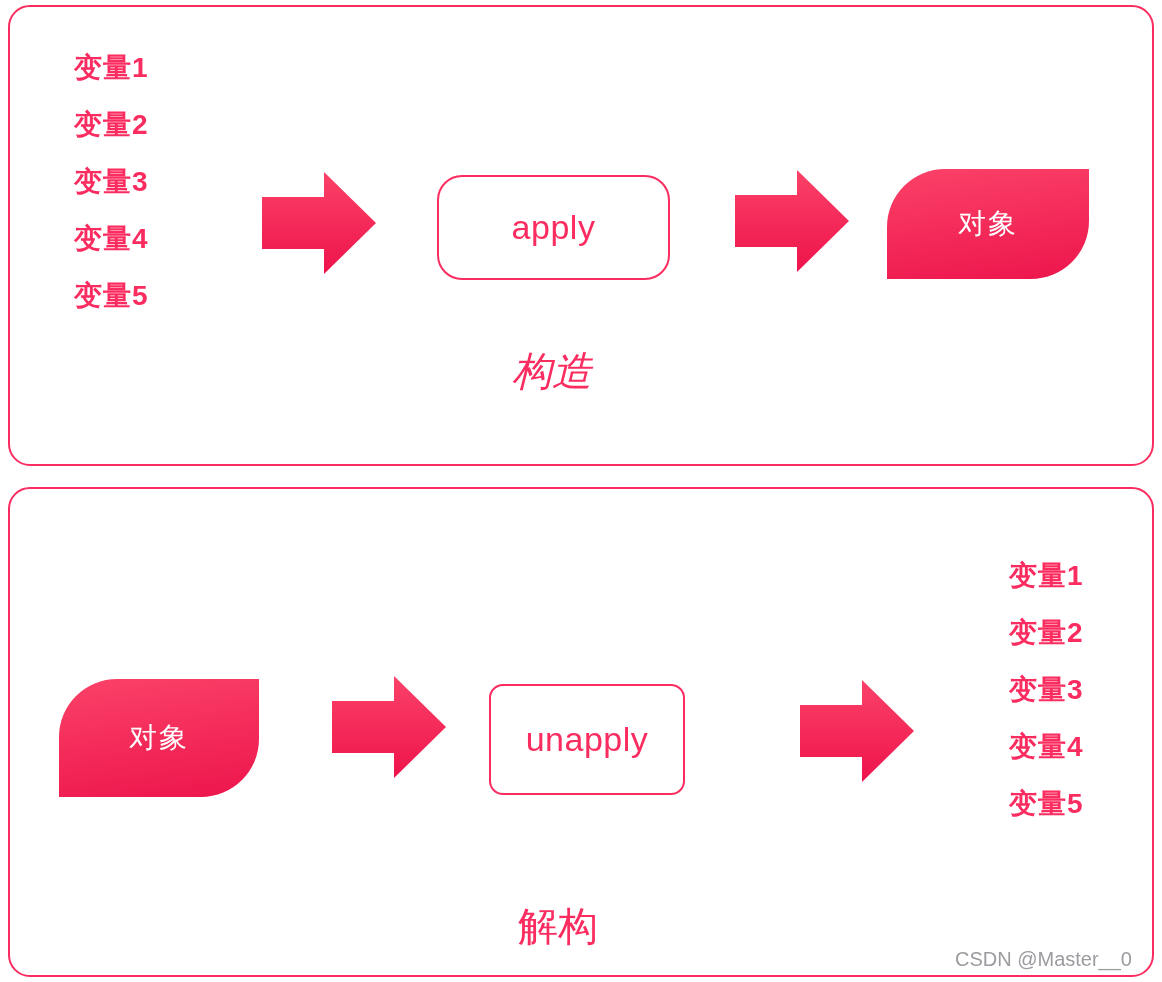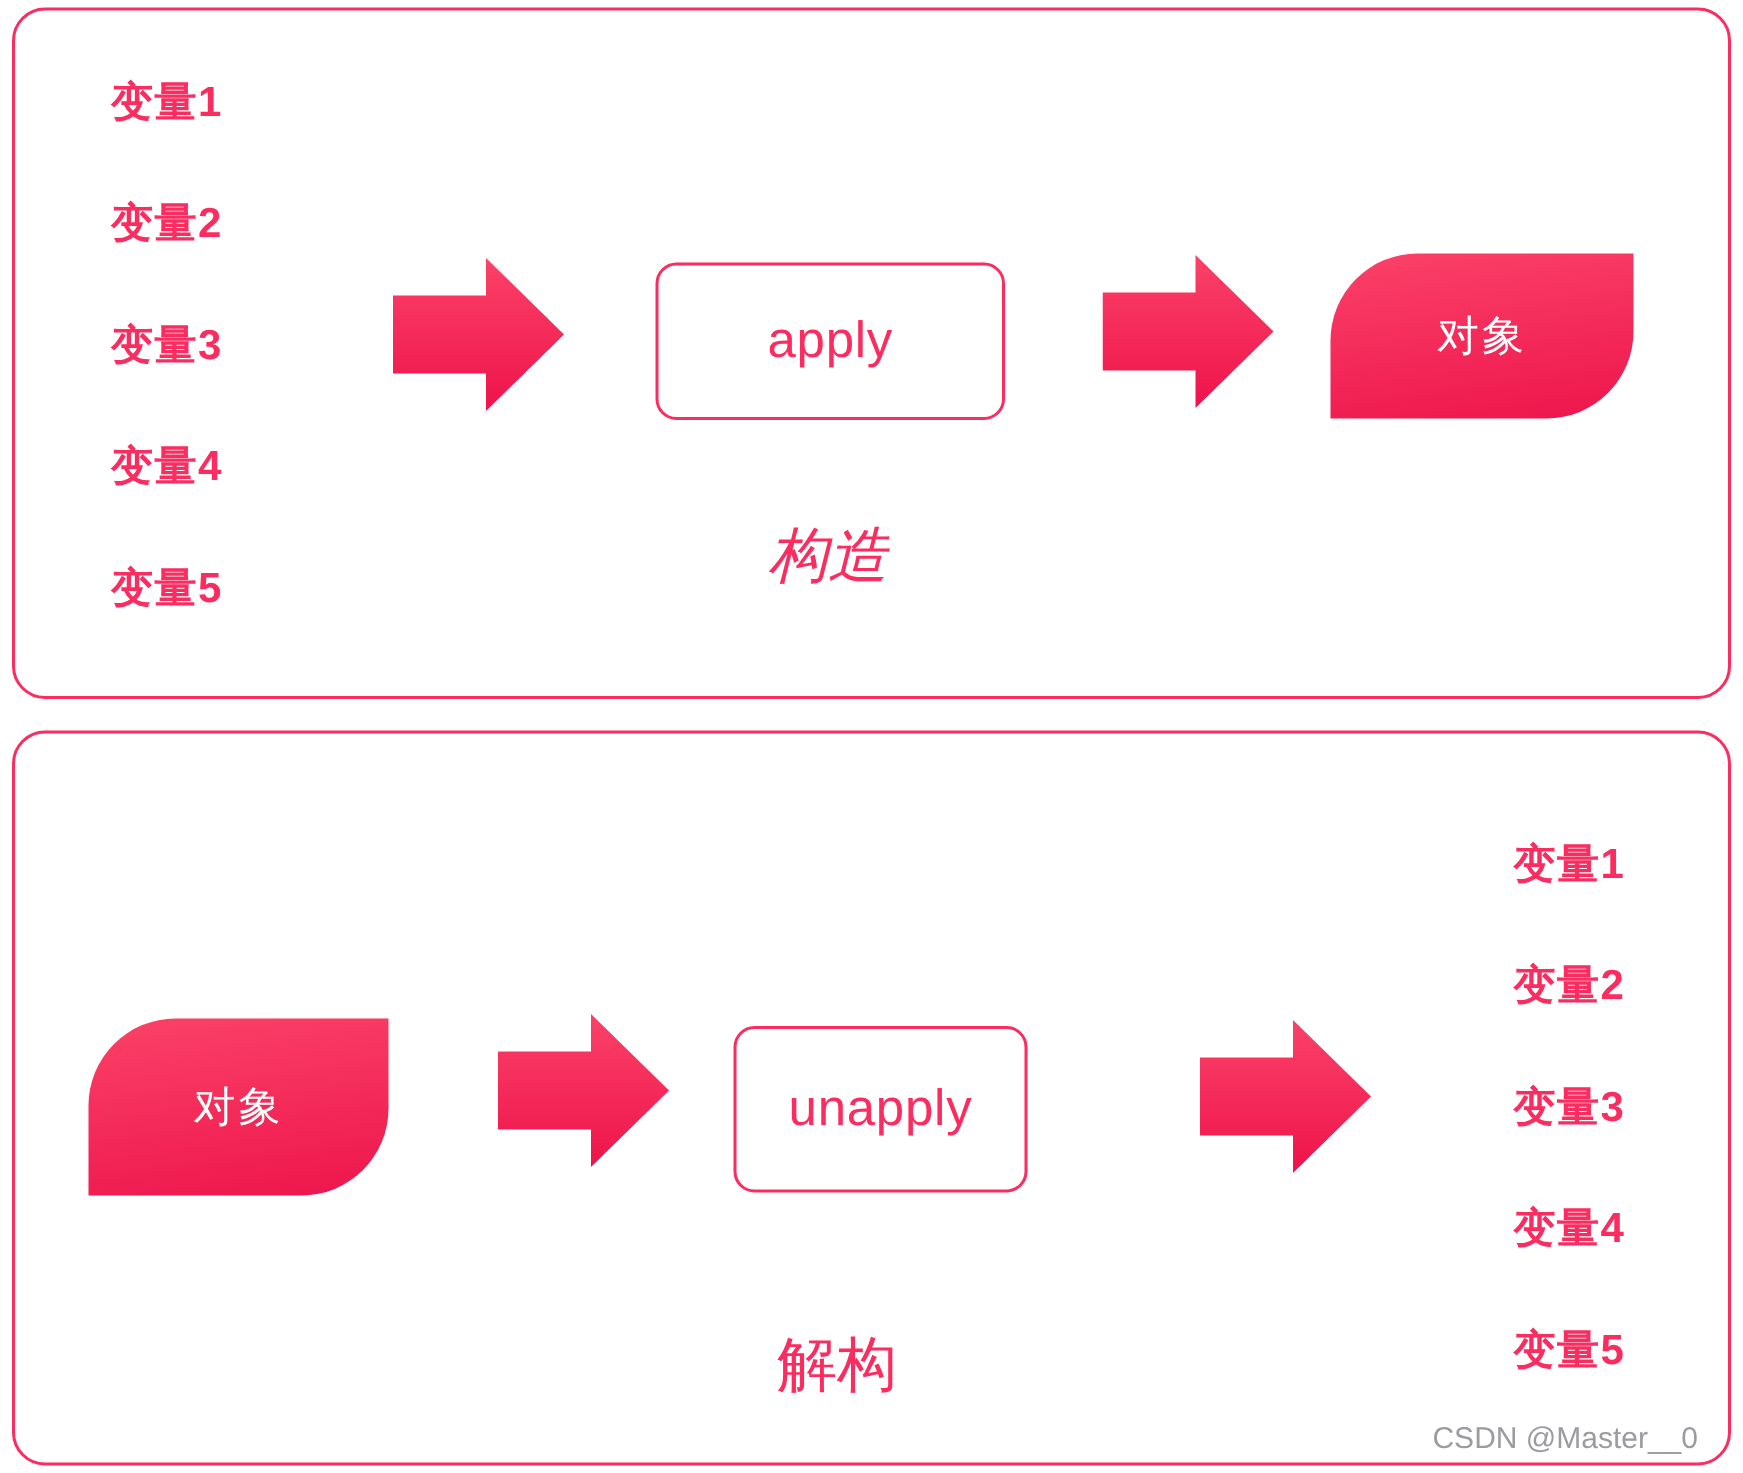--- a/index.html
+++ b/index.html
@@ -20,21 +20,21 @@
     position:absolute;left:8px;width:1146px;
     background:#ffffff;
     border:2.5px solid var(--accent);
     border-radius:22px;
   }
   #panel-top{top:5px;height:461px;}
   #panel-bottom{top:487px;height:490px;}
 
   .var-list{
     position:absolute;
-    display:flex;flex-direction:column;gap:51px;
+    display:flex;flex-direction:column;gap:27px;
   }
   #panel-top .var-list{left:64px;top:46px;}
   #panel-bottom .var-list{left:999px;top:72px;}
   .var{
     font-size:28px;line-height:30px;font-weight:600;
     color:var(--accent);
     letter-spacing:1px;
     white-space:nowrap;
   }
 
@@ -46,31 +46,31 @@
 
   .method-box{
     position:absolute;
     background:#ffffff;
     border:2.5px solid var(--accent);
     border-radius:14px;
     display:flex;align-items:center;justify-content:center;
     font-size:34px;color:var(--accent);
     letter-spacing:0.5px;
   }
-  #panel-top .method-box{left:427px;top:168px;width:233px;height:105px;}
+  #panel-top .method-box{left:427px;top:168px;width:233px;height:105px;border-radius:25px;}
   #panel-bottom .method-box{left:479px;top:195px;width:196px;height:111px;}
 
   .caption{
     position:absolute;
     font-size:40px;line-height:46px;
     color:var(--accent);
     white-space:nowrap;
   }
   #panel-top .caption{left:502px;top:341px;font-style:italic;}
-  #panel-bottom .caption{left:508px;top:398px;}
+  #panel-bottom .caption{left:508px;top:414px;}
 
   .object-shape{
     position:absolute;
     background:linear-gradient(172deg,var(--grad-top) 0%,var(--grad-bottom) 100%);
     border-radius:58px 0 58px 0;
     display:flex;align-items:center;justify-content:center;
     color:#ffffff;font-size:28px;
     letter-spacing:2px;
   }
   #panel-top .object-shape{left:877px;top:162px;width:202px;height:110px;}

